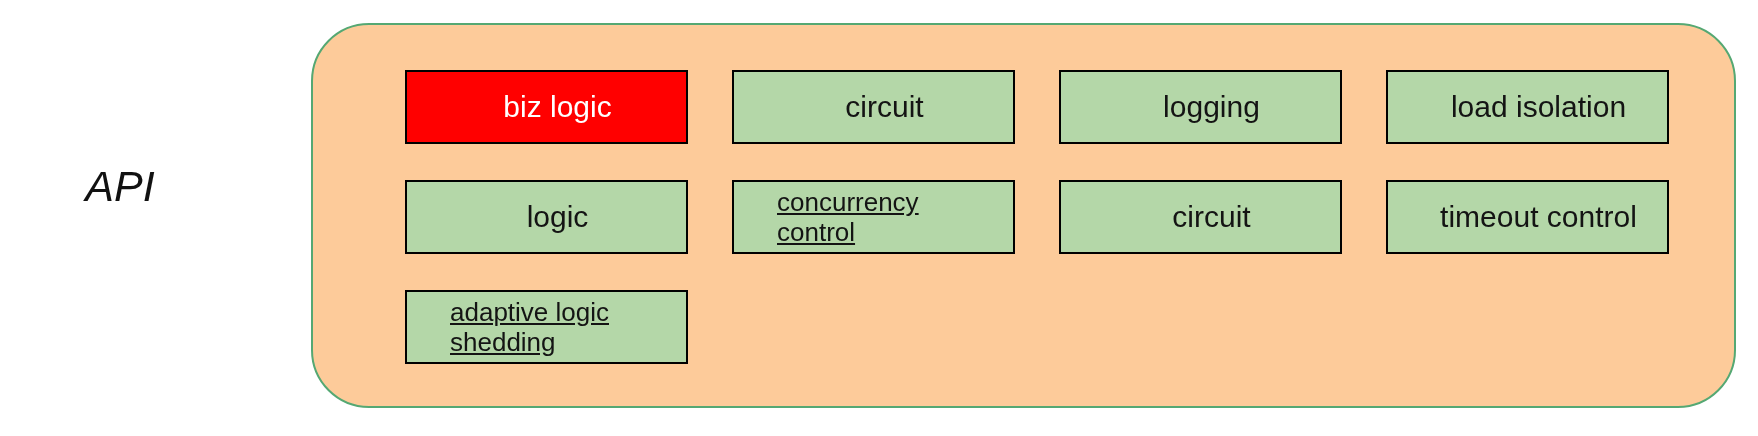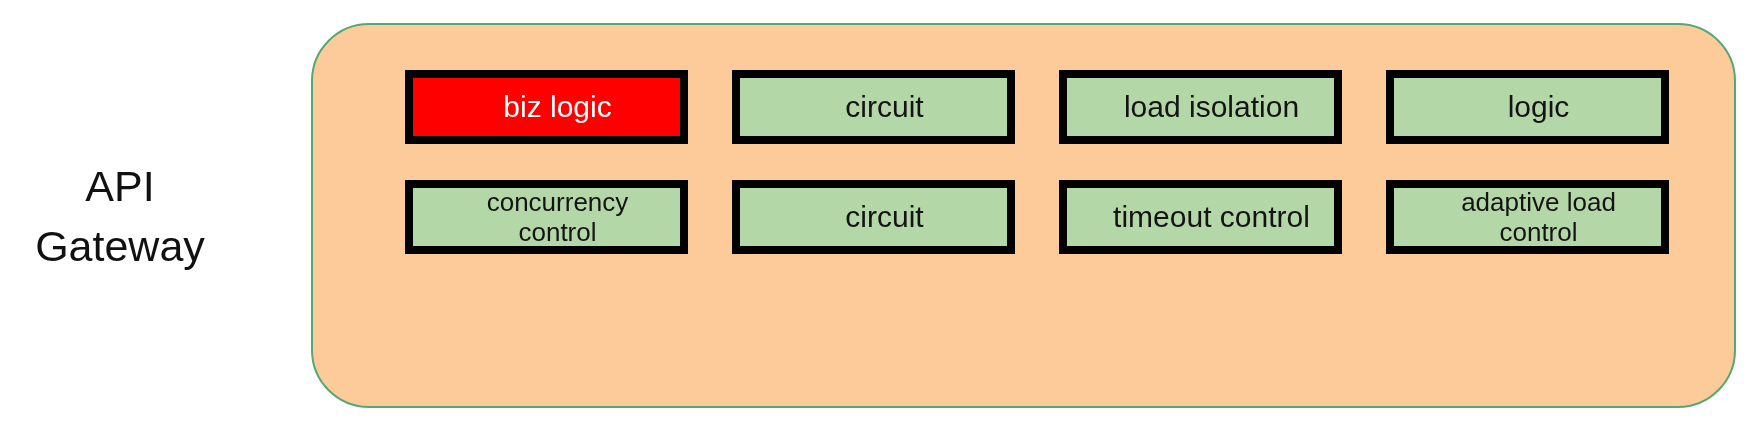--- a/index.html
+++ b/index.html
@@ -14,20 +14,21 @@
   }
   .gateway-label {
     position: absolute;
     left: 0px;
     top: 156px;
     width: 240px;
     text-align: center;
     font-size: 43px;
     line-height: 60px;
     color: #111111;
+    font-style: italic;
   }
   .container {
     position: absolute;
     left: 311px;
     top: 23px;
     width: 1425px;
     height: 385px;
     box-sizing: border-box;
     background: #FDCB9A;
     border: 2.5px solid #55A873;
@@ -39,62 +40,64 @@
     top: 45px;
     display: grid;
     grid-template-columns: repeat(4, 283px);
     grid-auto-rows: 74px;
     column-gap: 44px;
     row-gap: 36px;
   }
   .cell {
     box-sizing: border-box;
     background: #B4D7A8;
-    border: 8px solid #000000;
+    border: 2px solid #000000;
     display: flex;
     align-items: center;
     justify-content: center;
-    text-align: center;
     font-size: 30px;
     color: #141414;
     padding-left: 22px;
   }
   .cell.two-line {
     font-size: 26px;
     line-height: 30px;
+    text-decoration: underline;
   }
   .cell.two-line .cell-text {
     max-width: 215px;
     display: inline-block;
   }
   .cell.highlight {
     background: #FF0000;
     color: #ffffff;
   }
 </style>
 </head>
 <body>
 
 <div class="gateway-label">
   <div>API</div>
-  <div>Gateway</div>
 </div>
 
 <div class="container">
   <div class="grid">
 
     <div class="cell highlight">
       <span class="cell-text">biz logic</span>
     </div>
 
 
     <div class="cell">
       <span class="cell-text">circuit</span>
     </div>
 
+    <div class="cell">
+      <span class="cell-text">logging</span>
+    </div>
 
     <div class="cell">
       <span class="cell-text">load isolation</span>
     </div>
 
 
     <div class="cell">
       <span class="cell-text">logic</span>
     </div>
 
@@ -105,17 +108,17 @@
     <div class="cell">
       <span class="cell-text">circuit</span>
     </div>
 
     <div class="cell">
       <span class="cell-text">timeout control</span>
     </div>
 
 
     <div class="cell two-line">
-      <span class="cell-text">adaptive load control</span>
+      <span class="cell-text">adaptive logic shedding</span>
     </div>
 
   </div>
 </div>
 
 </body></html>

